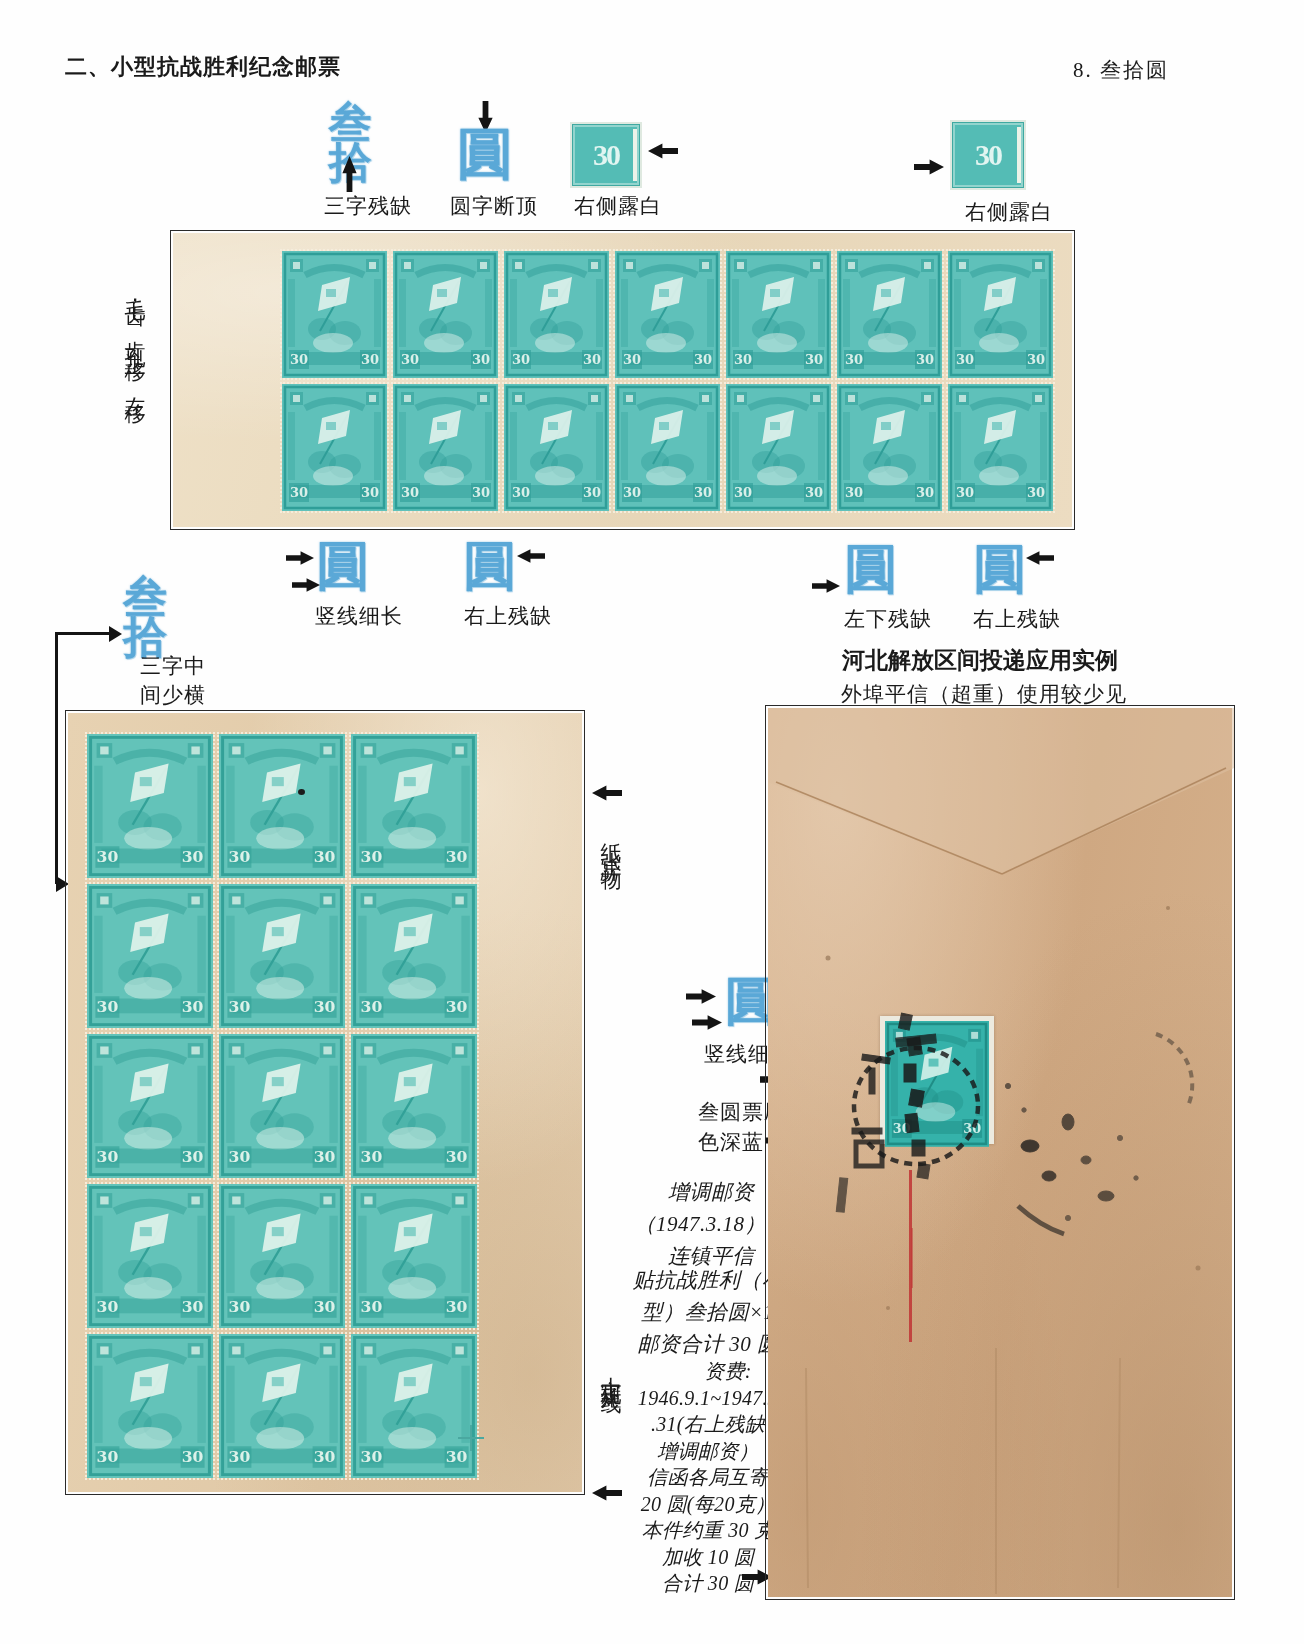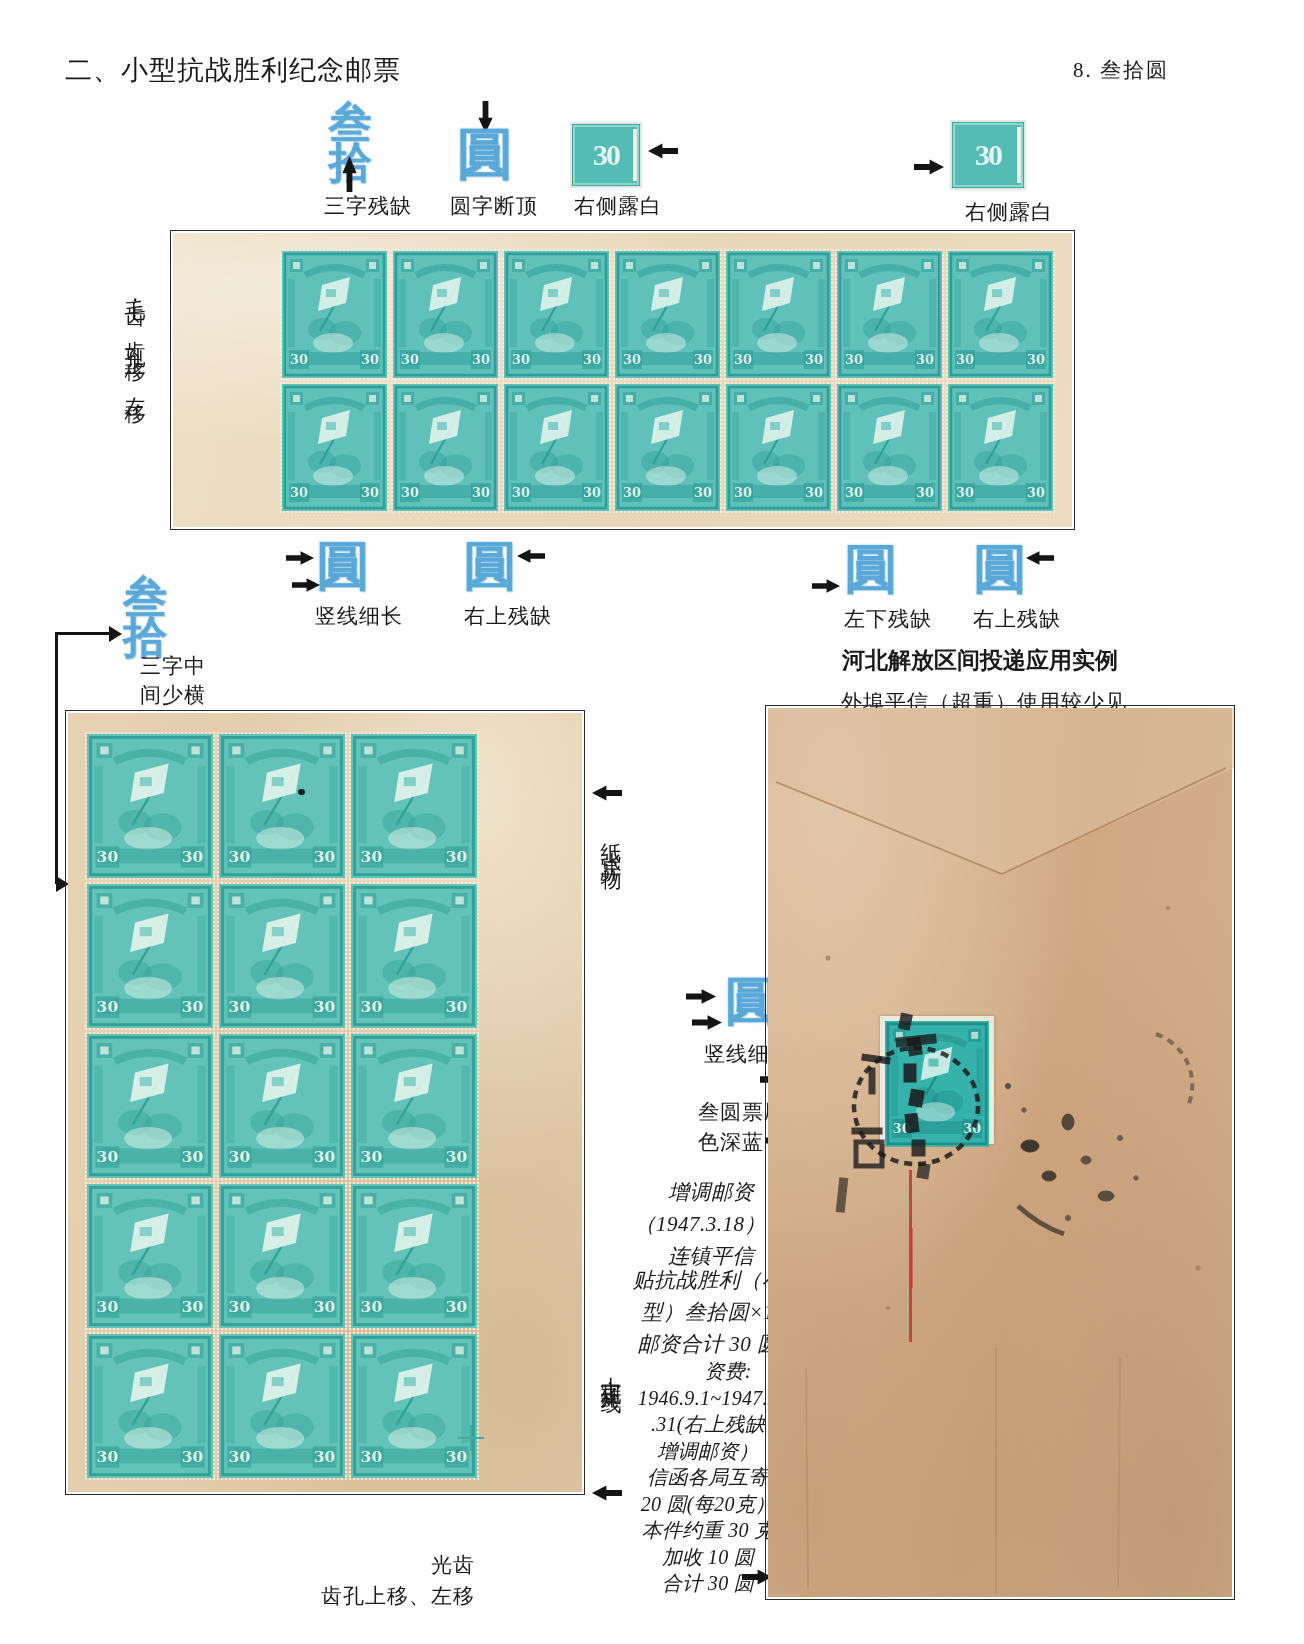--- a/index.html
+++ b/index.html
@@ -1,20 +1,20 @@
 <!DOCTYPE html>
 <html><head>
 <meta charset="utf-8">
 <style>
   html,body{margin:0;padding:0;background:#ffffff;}
   #page{position:relative;width:1304px;height:1644px;background:#fefefe;overflow:hidden;
         font-family:"Liberation Serif","DejaVu Serif",serif;color:#1a1a1a;}
   .abs{position:absolute;}
   
-  .hdr-left{font-family:"Liberation Sans","DejaVu Sans",sans-serif;font-weight:normal;font-size:27px;letter-spacing:1px;}
+  .hdr-left{font-family:"Liberation Sans","DejaVu Sans",sans-serif;font-weight:bold;font-size:22px;letter-spacing:1px;}
   .hdr-right{font-size:21px;letter-spacing:2px;}
   
   .bluechar{color:#5aa8d7;font-weight:bold;text-align:center;
             text-shadow:0 0 2px rgba(90,168,215,.75),1px 1px 0 rgba(90,168,215,.35);}
   .stack2{display:flex;flex-direction:column;align-items:center;line-height:.92;}
   
   .cap{font-size:21px;text-align:right;letter-spacing:1px;}
   .vtext{writing-mode:vertical-rl;text-orientation:upright;font-size:21px;letter-spacing:7px;}
   
   .ar{position:absolute;background:#141414;}
@@ -49,21 +49,21 @@
   .mini-stamp{position:absolute;background:#dfe9e0;padding:3px;box-sizing:border-box;}
   .mini-inner{position:relative;width:100%;height:100%;background:#54bcb5;border:2px solid #93d4cd;
               outline:1px solid #3fa9a1;display:flex;align-items:center;justify-content:center;box-sizing:border-box;}
   .mini-num{color:rgba(238,250,246,.92);font:bold 30px "Liberation Serif","DejaVu Serif",serif;letter-spacing:-2px;}
   .mini-sliver{position:absolute;right:0;top:2px;bottom:2px;width:4px;background:#edf2e8;}
   
   .itblock{font-style:italic;font-size:21px;text-align:center;line-height:32px;letter-spacing:.5px;}
   .itblock3{font-style:italic;font-size:20px;text-align:center;line-height:26.5px;letter-spacing:.3px;}
   .itblock3 .first{text-align:center;padding-left:40px;}
   .cover-title{font-family:"Liberation Sans","DejaVu Sans",sans-serif;font-weight:bold;font-size:23px;text-align:center;}
-  .cover-sub{font-size:21px;text-align:center;letter-spacing:1px;margin-top:8px;}
+  .cover-sub{font-size:21px;text-align:center;letter-spacing:1px;}
   .note{font-size:21px;letter-spacing:1px;}
   .dot{position:absolute;background:#1c1c1c;border-radius:50%;}
   .cross-line{position:absolute;background:#4aa8a0;}
 </style>
 </head>
 <body>
 
 <div id="page">
 
   <div class="abs hdr-left" style="left:65px;top:52px;">二、小型抗战胜利纪念邮票</div>
@@ -870,24 +870,20 @@
       <div class="cross-line" style="left:402px;top:712px;width:2px;height:26px;"></div>
     </div>
   </div>
 
   <span class="ar l" style="left:592px;top:784px;width:30px;height:18px;"></span>
   <div class="abs vtext" style="left:597px;top:826px;letter-spacing:9px;">纸张异物</div>
 
   <div class="abs vtext" style="left:597px;top:1360px;letter-spacing:4px;">十字规矩线</div>
   <span class="ar l" style="left:592px;top:1484px;width:30px;height:18px;"></span>
 
-  <div class="abs cap" style="left:175px;top:1550px;width:300px;line-height:31px;">
-    <div>光齿</div>
-    <div>齿孔上移、左移</div>
-  </div>
 
   <div class="abs cover-title" style="left:800px;top:645px;width:360px;">河北解放区间投递应用实例</div>
   <div class="abs cover-sub" style="left:788px;top:680px;width:392px;">外埠平信（超重）使用较少见</div>
 
   <div class="abs bluechar" style="left:716px;top:976px;width:70px;font-size:52px;line-height:1;">圓</div>
   <span class="ar r" style="left:686px;top:988px;width:30px;height:17px;"></span>
   <span class="ar r" style="left:692px;top:1014px;width:30px;height:17px;"></span>
   <div class="abs cap" style="left:668px;top:1040px;width:124px;">竖线细长</div>
   <span class="ar r" style="left:760px;top:1070px;width:32px;height:19px;"></span>
 

